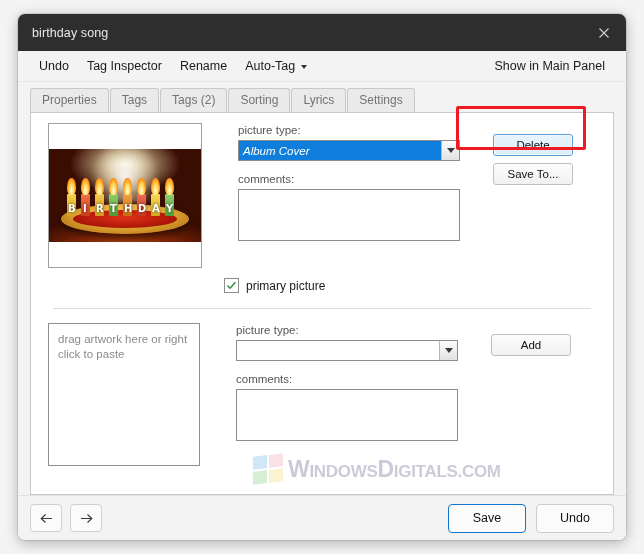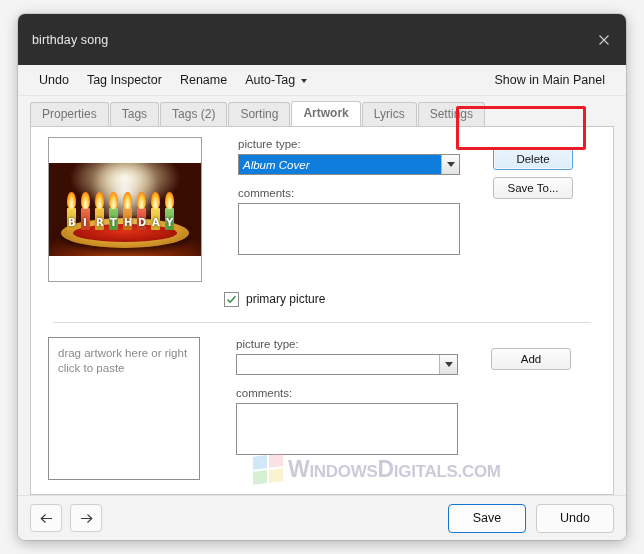--- a/index.html
+++ b/index.html
@@ -28,21 +28,21 @@
     height: 526px;
     background: #f3f3f3;
     border-radius: 7px;
     box-shadow: 0 3px 14px rgba(0,0,0,.28), 0 0 0 1px rgba(0,0,0,.10);
     overflow: hidden;
     display: flex;
     flex-direction: column;
   }
   
   .titlebar {
-    height: 51px;
+    height: 37px;
     background: #2e2e2e;
     display: flex;
     align-items: center;
     flex: 0 0 auto;
   }
   .title-text {
     color: #e8e8e8;
     font-size: 12.5px;
     padding-left: 14px;
     letter-spacing: .1px;
@@ -309,21 +309,21 @@
     margin-bottom: 7px;
   }
   .btn.focused {
     background: linear-gradient(#e9f3fb, #dceefb);
     border: 1px solid #5aa0d8;
     box-shadow: inset 0 0 0 1px #f2f8fd;
   }
   
   .checkrow {
     display: flex;
-    align-items: flex-start;
+    align-items: center;
     margin-top: 12px;
     margin-left: 24px;
     cursor: pointer;
   }
   .checkbox {
     width: 13px;
     height: 13px;
     border: 1px solid #8d8d8d;
     background: #fff;
     display: flex;
@@ -454,21 +454,20 @@
       <div class="menu-item">
         <span>Show in Main Panel</span>
       </div>
     </div>
 
     <div class="tabstrip">
       <div class="tab">Properties</div>
       <div class="tab">Tags</div>
       <div class="tab">Tags (2)</div>
       <div class="tab">Sorting</div>
-      <div class="tab active">Artwork</div>
       <div class="tab">Lyrics</div>
       <div class="tab">Settings</div>
     </div>
 
     <div class="panel">
 
       <div class="art-section">
         <div class="row">
 
           <div class="thumb-box">

